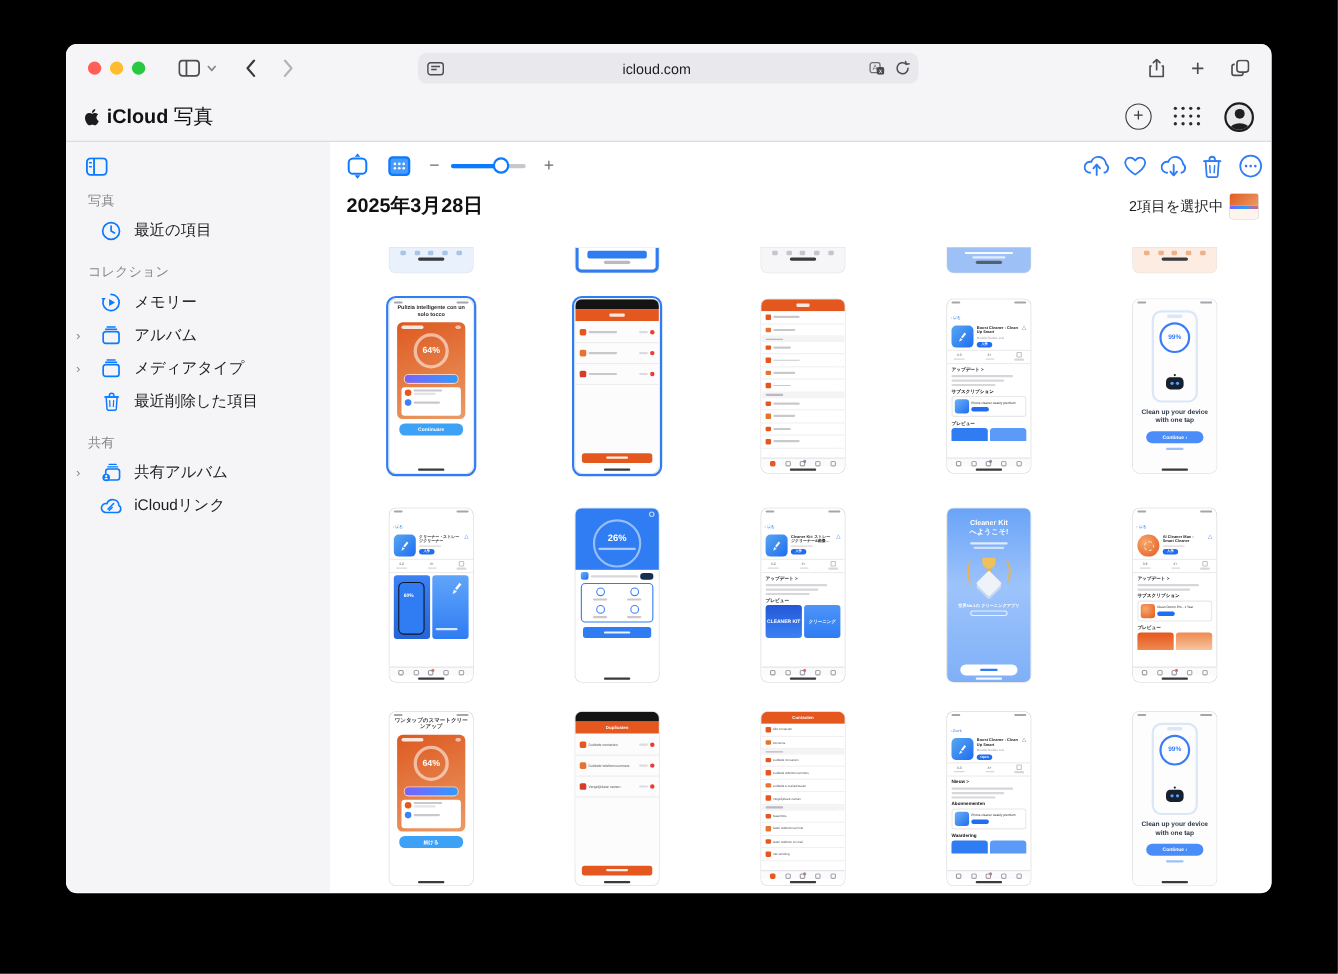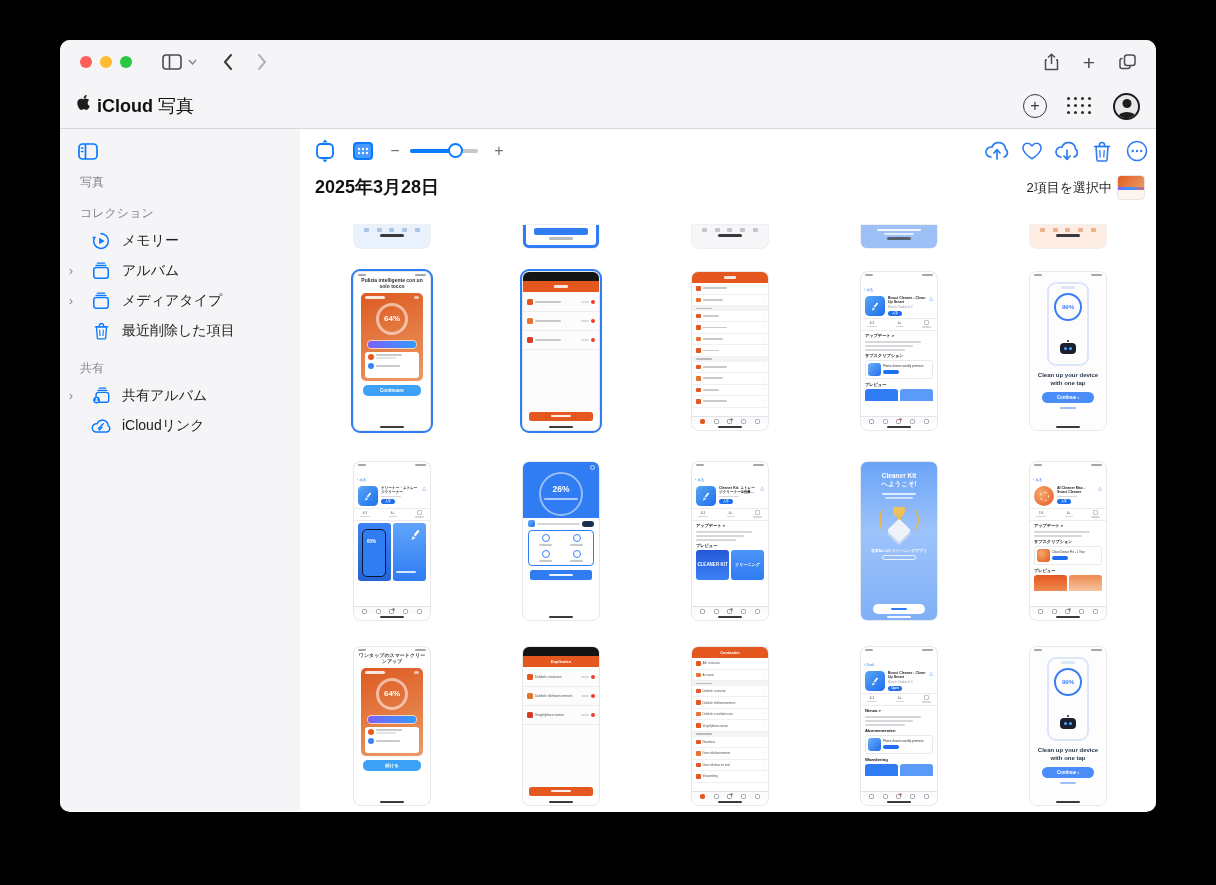--- a/index.html
+++ b/index.html
@@ -12,21 +12,21 @@
   .tl{width:12px;height:12px;border-radius:50%;margin-right:8px;}
   .tl.red{background:#ff5f57}.tl.yellow{background:#febc2e}.tl.green{background:#28c840}
   .chrome-ic{color:#4c4c51;display:flex;align-items:center;justify-content:center;}
   .urlfield{position:absolute;left:320px;top:8px;width:455px;height:28px;background:#e9e8ec;
     border-radius:8px;display:flex;align-items:center;padding:0 8px;}
   .urltext{flex:1;text-align:center;font-size:13px;color:#1d1d1f;}
   .chev-fwd{opacity:.35}
   
   .appheader{height:45px;background:#f5f4f6;border-bottom:1px solid #d8d7db;display:flex;
     align-items:center;padding:0 16px;}
-  .apptitle{font-size:18px;color:#111;display:flex;gap:6px;}
+  .apptitle{font-size:18px;color:#111;display:flex;align-items:center;gap:6px;}
   .apptitle b{font-weight:700}
   .hdr-right{margin-left:auto;display:flex;align-items:center;gap:20px;}
   .circle-plus{width:24px;height:24px;border:1.5px solid #3a3a3c;border-radius:50%;display:flex;
     align-items:center;justify-content:center;color:#3a3a3c;font-size:16px;line-height:1;}
   .dotgrid{display:grid;grid-template-columns:repeat(4,5px);grid-auto-rows:5px;gap:2px;}
   .dotgrid i{width:3.2px;height:3.2px;border-radius:50%;background:#2c2c2e;}
   .avatar{width:27px;height:27px;border-radius:50%;border:2px solid #1d1d1f;background:#e8e7ea;
     position:relative;overflow:hidden;}
   .avatar .head{position:absolute;left:50%;top:4px;transform:translateX(-50%);width:9px;height:9px;
     border-radius:50%;background:#1d1d1f;}
@@ -104,20 +104,44 @@
     <div class="chrome-ic" style="margin-left:26px;">
       <svg width="10" height="16" viewBox="0 0 10 16">
           <polyline points="8,1 2,8 8,15" fill="none" stroke="#3a3a3c" stroke-width="2" stroke-linecap="round" stroke-linejoin="round"></polyline>
         </svg>
     </div>
     <div class="chrome-ic chev-fwd" style="margin-left:24px;">
       <svg width="10" height="16" viewBox="0 0 10 16">
           <polyline points="2,1 8,8 2,15" fill="none" stroke="#3a3a3c" stroke-width="2" stroke-linecap="round" stroke-linejoin="round"></polyline>
         </svg>
     </div>
+    <div class="urlfield">
+      <span>
+        <svg width="16" height="13" viewBox="0 0 16 13">
+            <rect x="1" y="1" width="14" height="11" rx="2.5" fill="none" stroke="#4c4c51" stroke-width="1.3"></rect>
+            <line x1="4" y1="4.4" x2="12" y2="4.4" stroke="#4c4c51" stroke-width="1.3"></line>
+            <line x1="4" y1="7.2" x2="9" y2="7.2" stroke="#4c4c51" stroke-width="1.3"></line>
+          </svg>
+      </span>
+      <span class="urltext">icloud.com</span>
+      <span style="position:relative;margin-right:10px;">
+        <svg width="14" height="12" viewBox="0 0 14 12">
+            <rect x="1" y="1" width="9" height="9" rx="2" fill="none" stroke="#6e6e73" stroke-width="1.2"></rect>
+            <text x="5.5" y="8" font-size="7" fill="#6e6e73" text-anchor="middle" font-family="Liberation Sans,sans-serif">A</text>
+            <rect x="7" y="5" width="7" height="7" rx="2" fill="#48484d"></rect>
+            <text x="10.5" y="10.4" font-size="5.5" fill="#fff" text-anchor="middle" font-family="Liberation Sans,sans-serif">x</text>
+          </svg>
+      </span>
+      <span>
+        <svg width="13" height="14" viewBox="0 0 13 14">
+            <path d="M11.5 7a5 5 0 1 1-1.7-3.7" fill="none" stroke="#4c4c51" stroke-width="1.4" stroke-linecap="round"></path>
+            <polyline points="9.2,0.8 10,3.5 12.7,2.9" fill="none" stroke="#4c4c51" stroke-width="1.4" stroke-linecap="round" stroke-linejoin="round"></polyline>
+          </svg>
+      </span>
+    </div>
     <div style="position:absolute;right:20px;display:flex;align-items:center;gap:24px;">
       <span class="chrome-ic">
         <svg width="15" height="18" viewBox="0 0 15 18">
             <path d="M3 7h-1.5v9.5h12V7H12" fill="none" stroke="#4c4c51" stroke-width="1.5" stroke-linejoin="round"></path>
             <line x1="7.5" y1="1.5" x2="7.5" y2="10.5" stroke="#4c4c51" stroke-width="1.5" stroke-linecap="round"></line>
             <polyline points="4.5,4 7.5,1.2 10.5,4" fill="none" stroke="#4c4c51" stroke-width="1.5" stroke-linecap="round" stroke-linejoin="round"></polyline>
           </svg>
       </span>
       <span class="chrome-ic" style="font-size:21px;color:#4c4c51;font-weight:400;line-height:1;">+</span>
       <span class="chrome-ic">
@@ -168,20 +192,29 @@
         <svg width="20" height="17" viewBox="0 0 20 17">
             <rect x="1" y="1" width="18" height="15" rx="3.5" fill="none" stroke="#0a7aff" stroke-width="1.7"></rect>
             <line x1="7.5" y1="1" x2="7.5" y2="16" stroke="#0a7aff" stroke-width="1.7"></line>
             <line x1="3.4" y1="5" x2="5" y2="5" stroke="#0a7aff" stroke-width="1.4" stroke-linecap="round"></line>
             <line x1="3.4" y1="8.5" x2="5" y2="8.5" stroke="#0a7aff" stroke-width="1.4" stroke-linecap="round"></line>
           </svg>
       </div>
       <div>
           <div class="sb-section">
             <div class="sb-label">写真</div>
+            <div class="sb-item">
+              <span class="ic">
+                <svg width="18" height="18" viewBox="0 0 20 20">
+                  <circle cx="10" cy="10" r="8.5" fill="none" stroke="#0a7aff" stroke-width="1.7"></circle>
+                  <polyline points="10,5 10,10 13.5,12" fill="none" stroke="#0a7aff" stroke-width="1.7" stroke-linecap="round" stroke-linejoin="round"></polyline>
+                </svg>
+              </span>
+              <span class="lbl">最近の項目</span>
+            </div>
           </div>
           <div class="sb-section">
             <div class="sb-label">コレクション</div>
             <div class="sb-item">
               <span class="ic">
                 <svg width="18" height="18" viewBox="0 0 20 20">
                   <path d="M10 1.8 A8.2 8.2 0 1 1 2 8" fill="none" stroke="#0a7aff" stroke-width="1.7" stroke-linecap="round"></path>
                   <polygon points="2.2,8.8 0.2,5.4 4.6,5.4" fill="#0a7aff"></polygon>
                   <polygon points="8,6.5 14,10 8,13.5" fill="#0a7aff"></polygon>
                 </svg>

